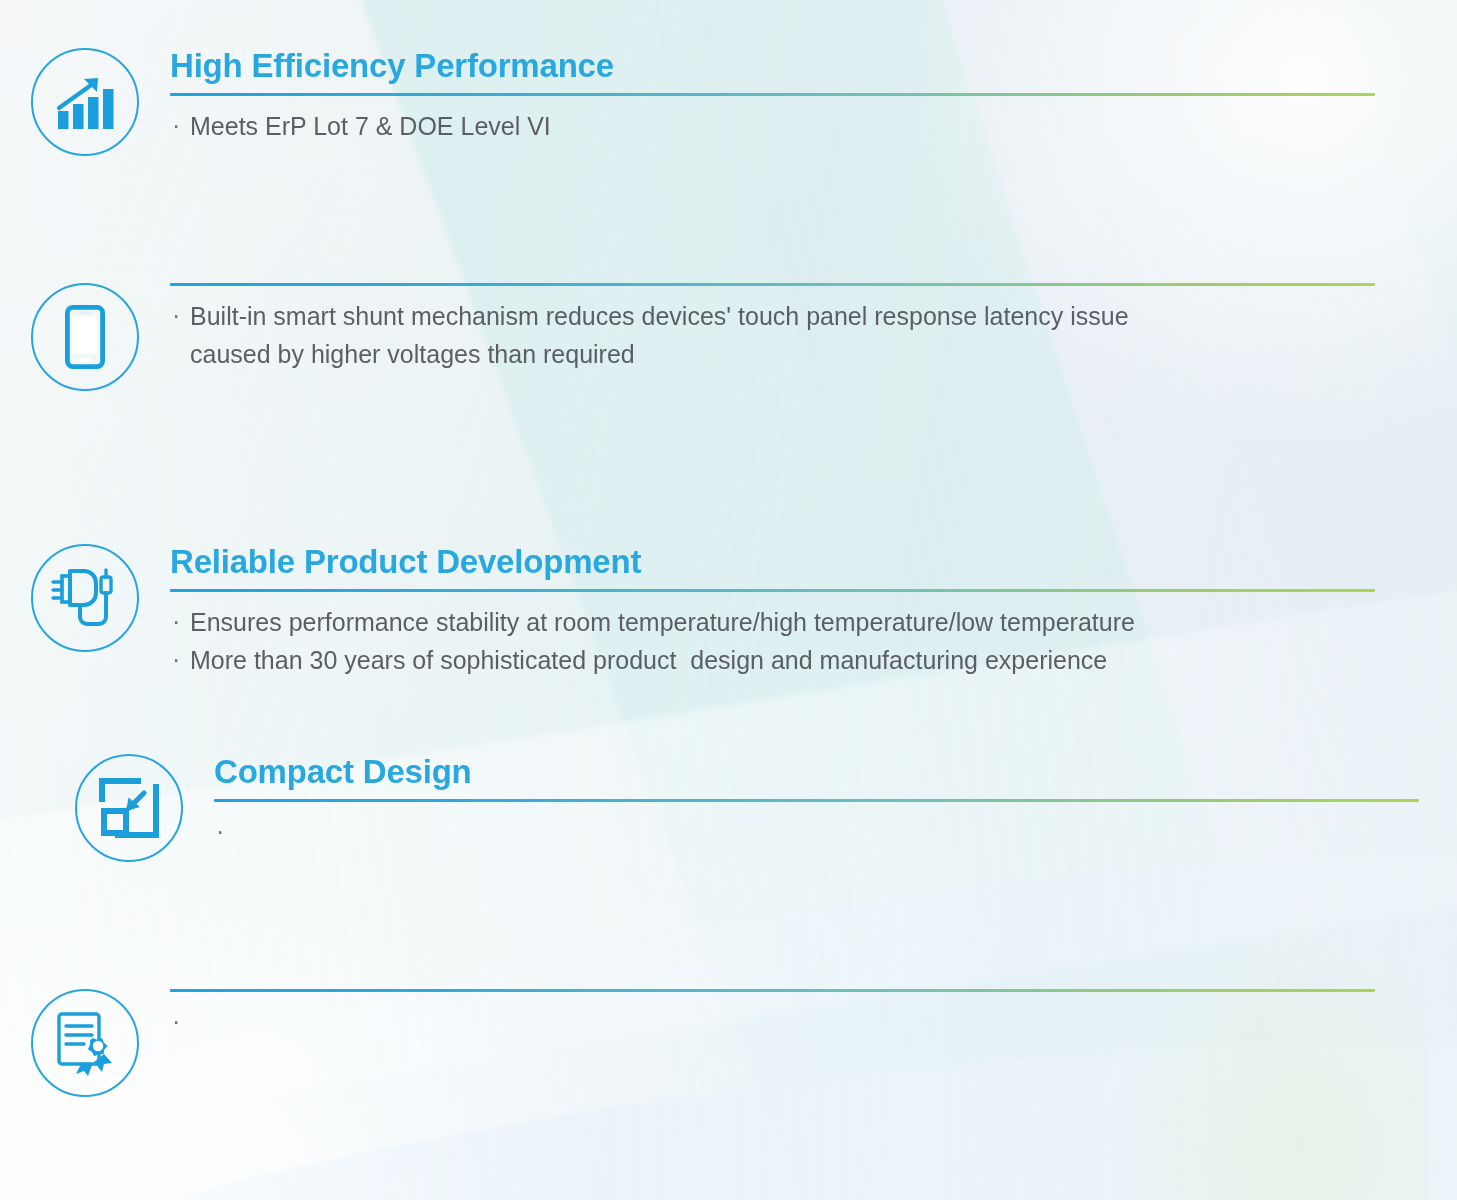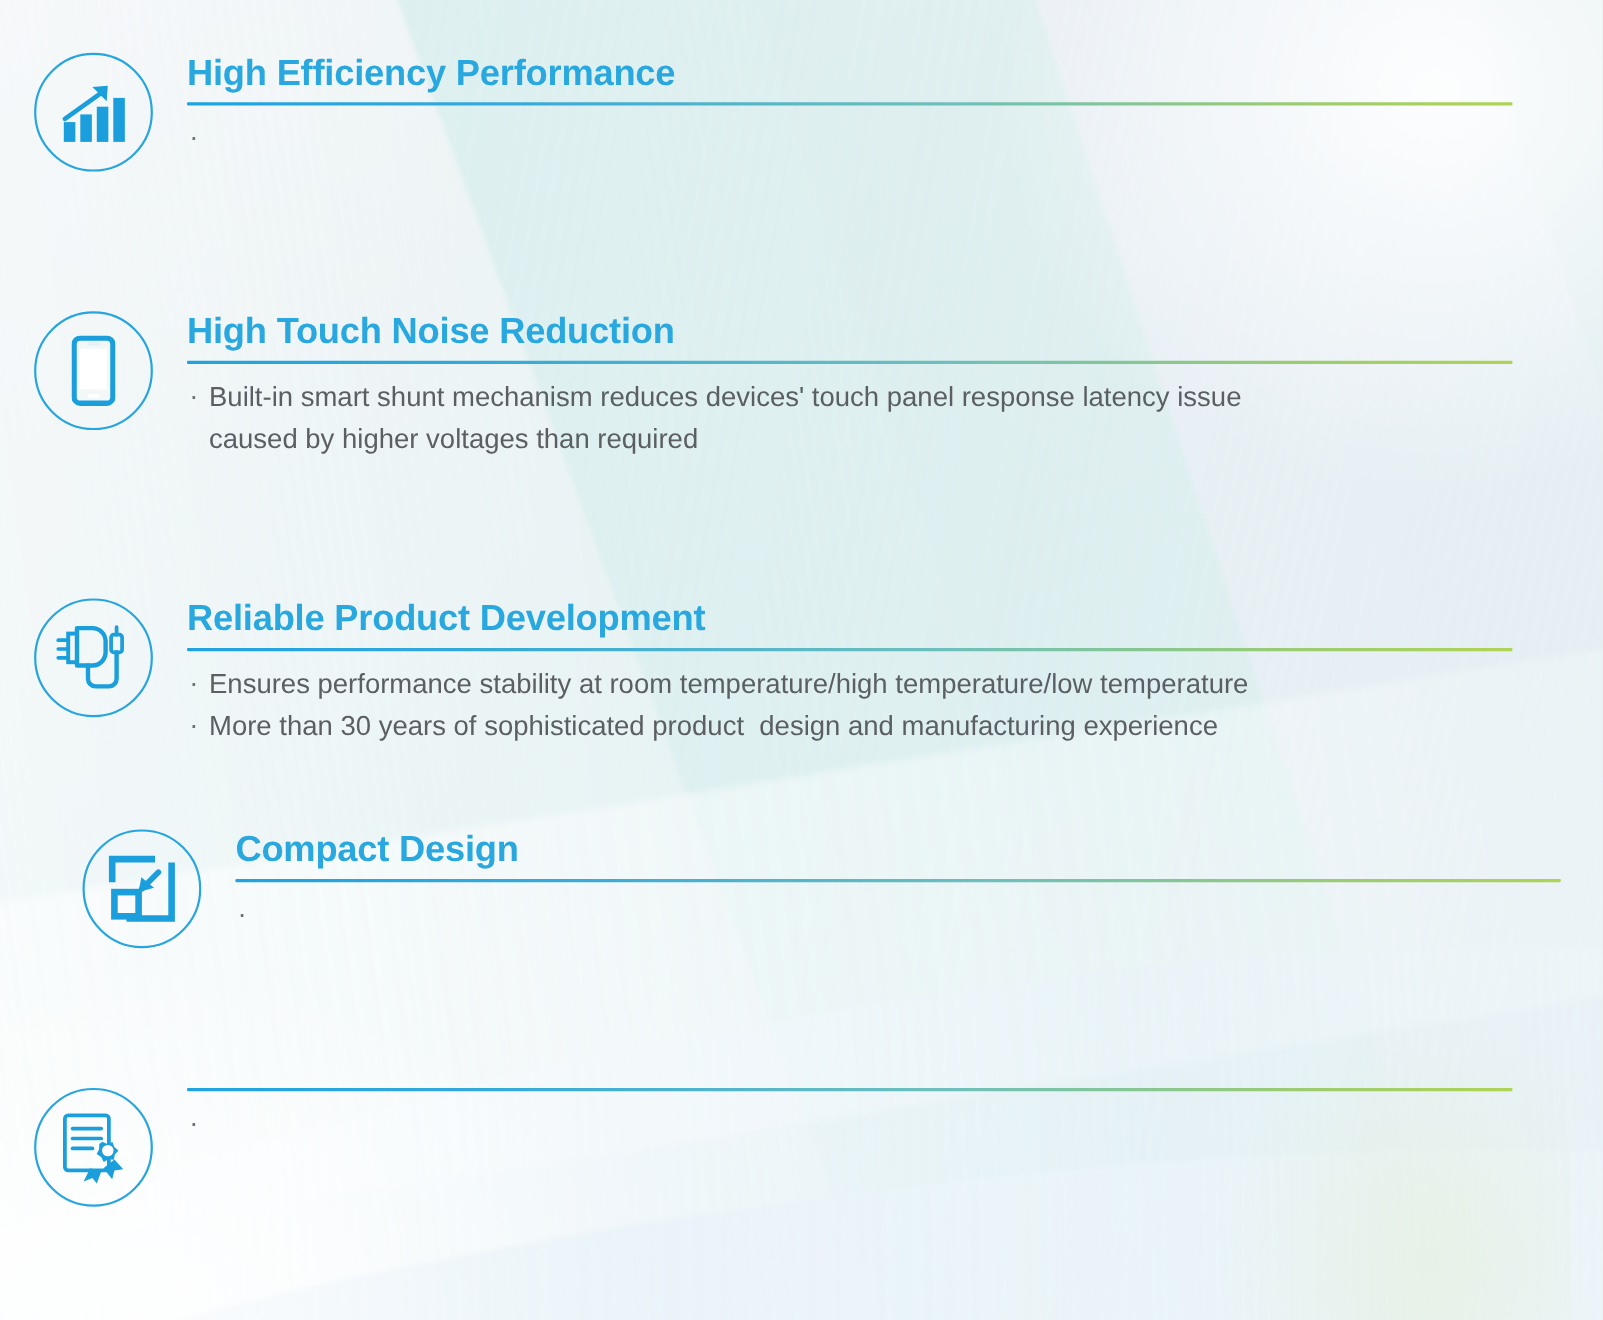--- a/index.html
+++ b/index.html
@@ -230,38 +230,37 @@
             <rect x="19" y="32" width="10.5" height="25" fill="#1a9fdc"></rect>
             <rect x="34" y="25" width="10.5" height="32" fill="#1a9fdc"></rect>
             <rect x="49" y="17" width="10.5" height="40" fill="#1a9fdc"></rect>
           </svg>
         </div>
       </div>
       <div class="feature-body">
         <h2 class="feature-title">High Efficiency Performance</h2>
         <div class="feature-divider"></div>
         <ul class="feature-bullets">
-          <li><span class="dot">·</span></li>
+          <li><span class="dot">·</span><span>Meets ErP Lot 7 &amp; DOE Level VI</span></li>
         </ul>
       </div>
     </li>
 
     <li class="feature-row row-1">
       <div class="icon-wrap">
         <div class="icon-circle">
           <svg width="40" height="64" viewBox="0 0 40 64" fill="none" aria-hidden="true">
             <rect x="2.4" y="2.4" width="35.2" height="59.2" rx="5.5" stroke="#1a9fdc" stroke-width="4.8"></rect>
             <rect x="7.6" y="12" width="24.8" height="37" fill="#ffffff"></rect>
             <rect x="14" y="6.4" width="12" height="2.6" rx="1.3" fill="#dff1fb"></rect>
             <rect x="14.5" y="53" width="11" height="4" rx="2" fill="#ffffff"></rect>
           </svg>
         </div>
       </div>
       <div class="feature-body">
-        <h2 class="feature-title">High Touch Noise Reduction</h2>
         <div class="feature-divider"></div>
         <ul class="feature-bullets">
           <li><span class="dot">·</span><span>Built-in smart shunt mechanism reduces devices' touch panel response latency issue</span></li>
           <li style="padding-left:20px"><span>caused by higher voltages than required</span></li>
         </ul>
       </div>
     </li>
 
     <li class="feature-row row-2">
       <div class="icon-wrap">

